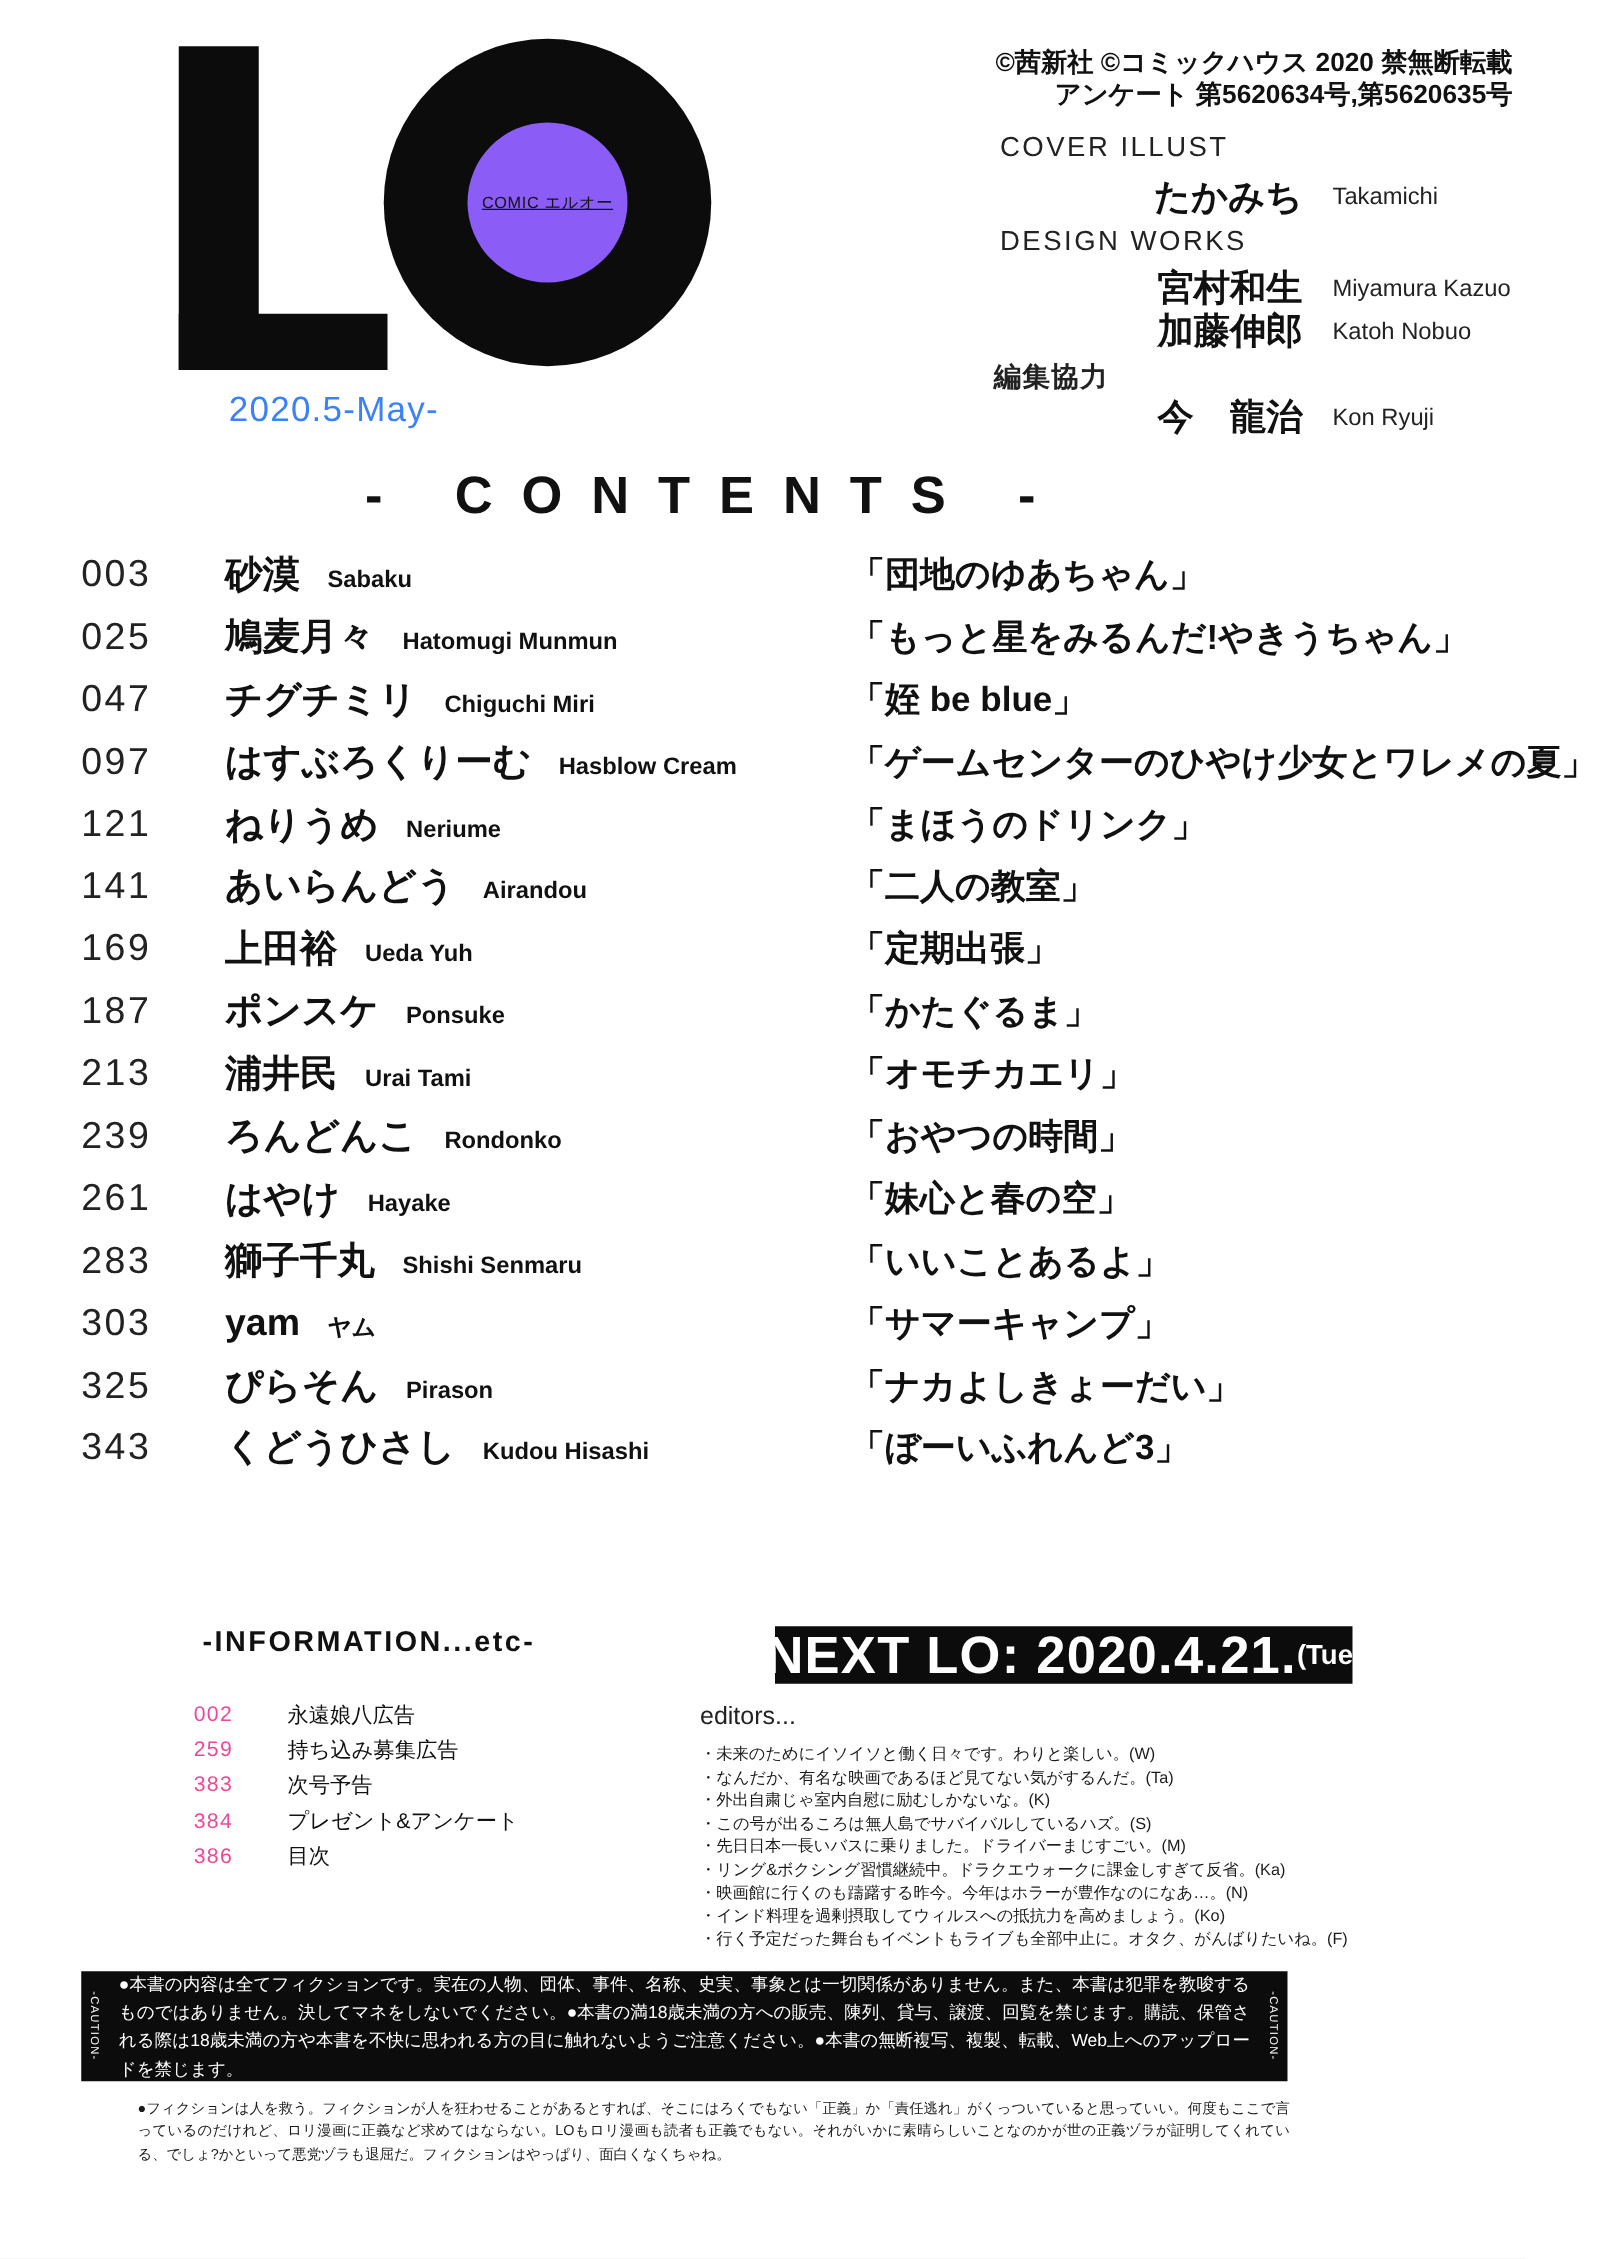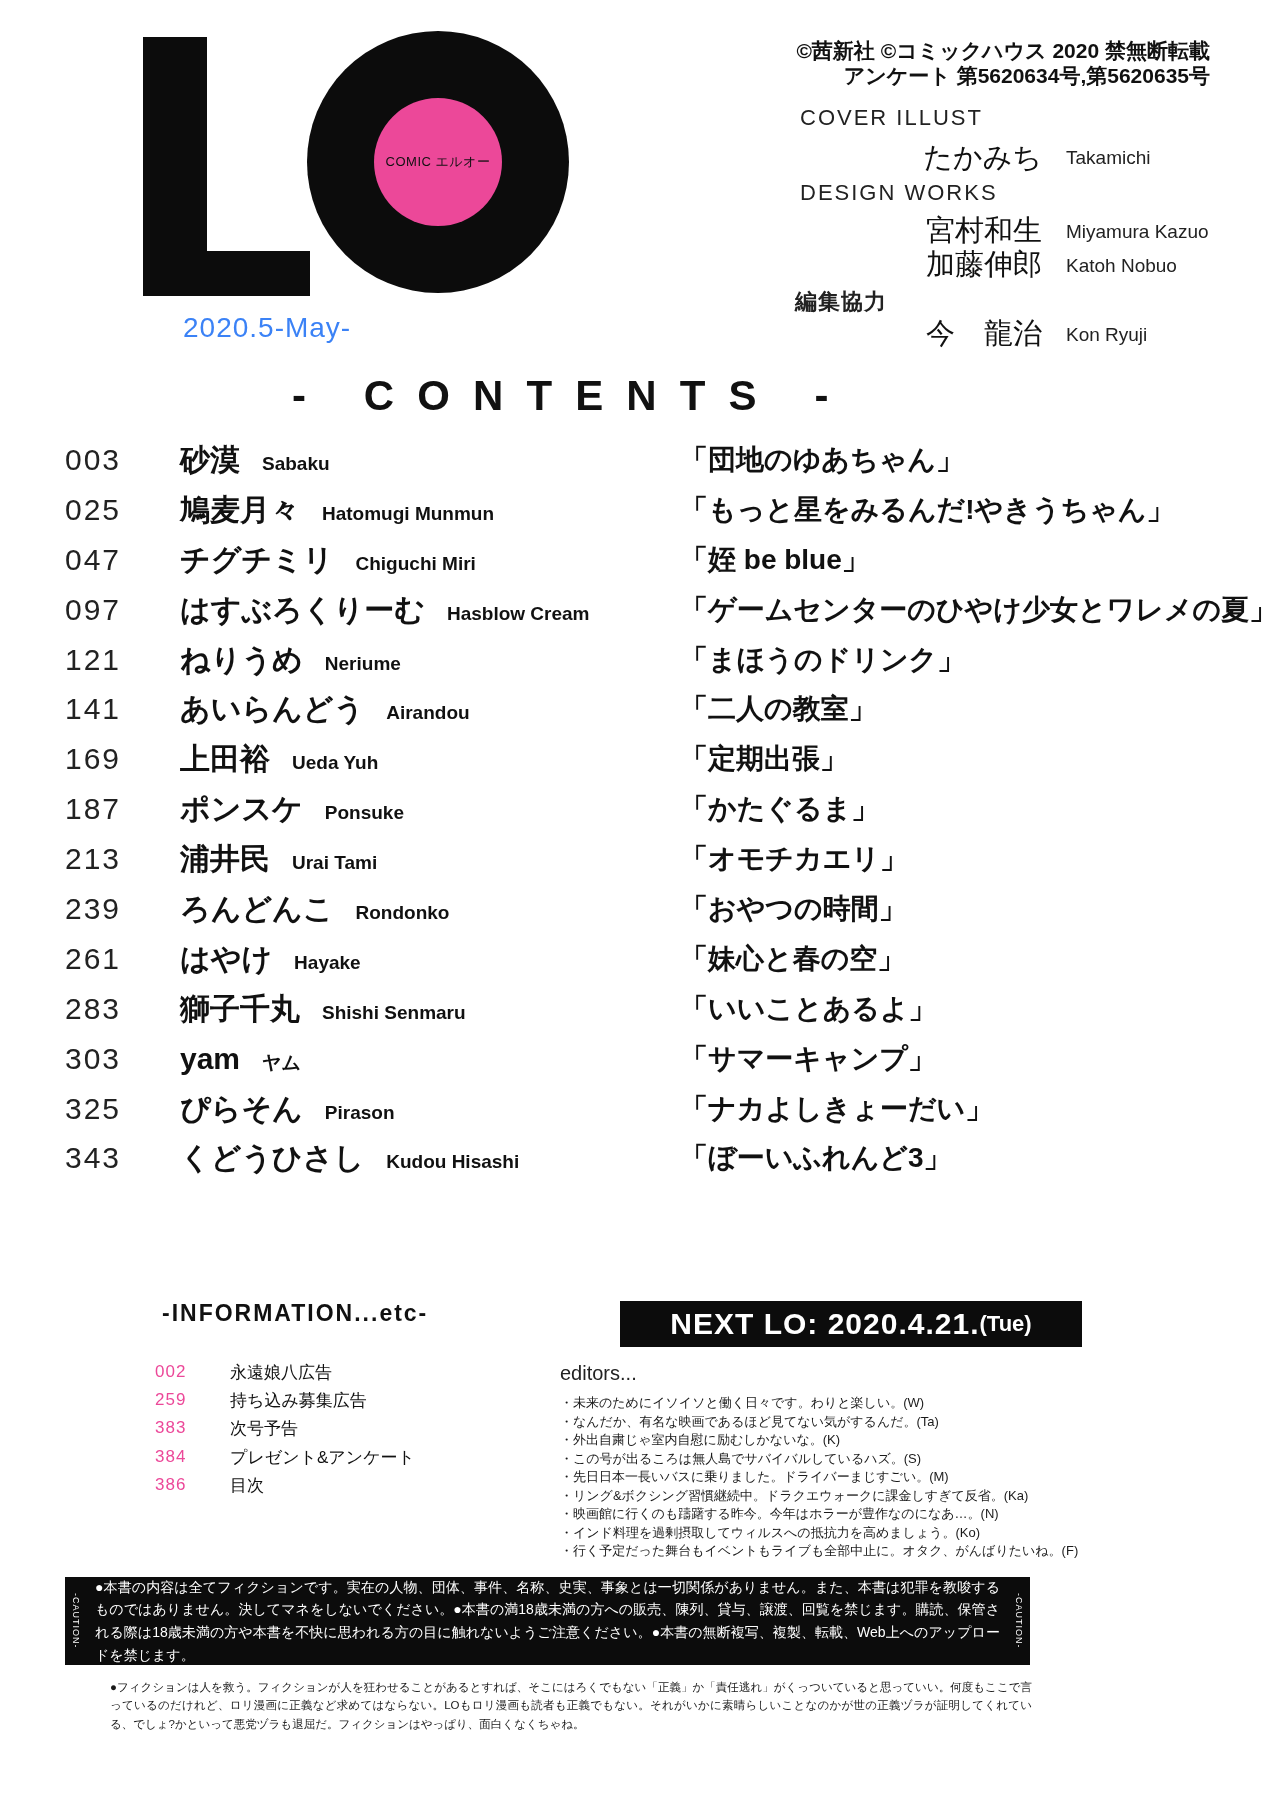--- a/index.html
+++ b/index.html
@@ -11,30 +11,30 @@
     overflow:hidden;
     font-family:"Liberation Sans","DejaVu Sans",sans-serif;
     color:#111;
   }
   
   .logo-l-vert{position:absolute;left:143px;top:37px;width:64px;height:259px;background:#0c0c0c;}
   .logo-l-horiz{position:absolute;left:143px;top:251px;width:167px;height:45px;background:#0c0c0c;}
   .logo-o{position:absolute;left:307px;top:31px;width:262px;height:262px;border-radius:50%;background:#0c0c0c;}
   .logo-o-center{
     position:absolute;left:50%;top:50%;transform:translate(-50%,-50%);
-    width:128px;height:128px;border-radius:50%;background:#ec4899;
+    width:128px;height:128px;border-radius:50%;background:#8b5cf6;
     display:flex;align-items:center;justify-content:center;
-    font-size:13px;letter-spacing:0.5px;color:#111;white-space:nowrap;
+    font-size:13px;letter-spacing:0.5px;color:#111;white-space:nowrap;text-decoration:underline;
   }
   .issue-line{position:absolute;left:183px;top:312px;font-size:28px;letter-spacing:1px;display:flex;color:#3b82f6;}
   
   .copyright{position:absolute;left:650px;top:38px;width:560px;text-align:right;font-weight:700;font-size:21px;line-height:25px;}
   
   .cred-label{position:absolute;font-size:22px;letter-spacing:2px;color:#222;}
-  .cred-name{position:absolute;left:800px;width:242px;text-align:right;font-size:29px;font-weight:400;white-space:nowrap;}
+  .cred-name{position:absolute;left:800px;width:242px;text-align:right;font-size:29px;font-weight:700;white-space:nowrap;}
   .cred-romaji{position:absolute;left:1066px;font-size:19px;color:#222;white-space:nowrap;}
   
   .contents-heading{
     position:absolute;left:292px;top:372px;
     font-size:42px;font-weight:700;letter-spacing:0.55em;white-space:nowrap;
   }
   
   .toc{position:absolute;left:65px;top:435px;width:1210px;}
   .toc-row{position:relative;height:49.9px;}
   .toc-page{position:absolute;left:0;top:50%;transform:translateY(-50%);font-size:30px;letter-spacing:2px;color:#222;}
@@ -48,21 +48,21 @@
   .info-list{position:absolute;left:155px;top:1358px;width:420px;}
   .info-row{position:relative;height:28.2px;}
   .info-page{position:absolute;left:0;top:50%;transform:translateY(-50%);font-size:17px;letter-spacing:1px;color:#ec4899;}
   .info-label{position:absolute;left:75px;top:50%;transform:translateY(-50%);font-size:17px;white-space:nowrap;}
   
   .next-bar{
     position:absolute;left:620px;top:1301px;width:462px;height:46px;
     background:#0c0c0c;color:#fff;display:flex;align-items:center;justify-content:center;
     white-space:nowrap;
   }
-  .next-main{font-size:30px;font-weight:700;letter-spacing:1px;}
+  .next-main{font-size:42px;font-weight:700;letter-spacing:1px;}
   .next-sub{font-size:22px;font-weight:700;}
   
   .editors-heading{position:absolute;left:560px;top:1362px;font-size:20px;color:#222;}
   .editors-list{position:absolute;left:560px;top:1394px;width:560px;}
   .editors-line{font-size:13px;line-height:18.5px;white-space:nowrap;color:#1a1a1a;}
   
   .caution-box{
     position:absolute;left:65px;top:1577px;width:965px;height:88px;
     background:#0c0c0c;color:#fff;
     display:flex;align-items:center;

